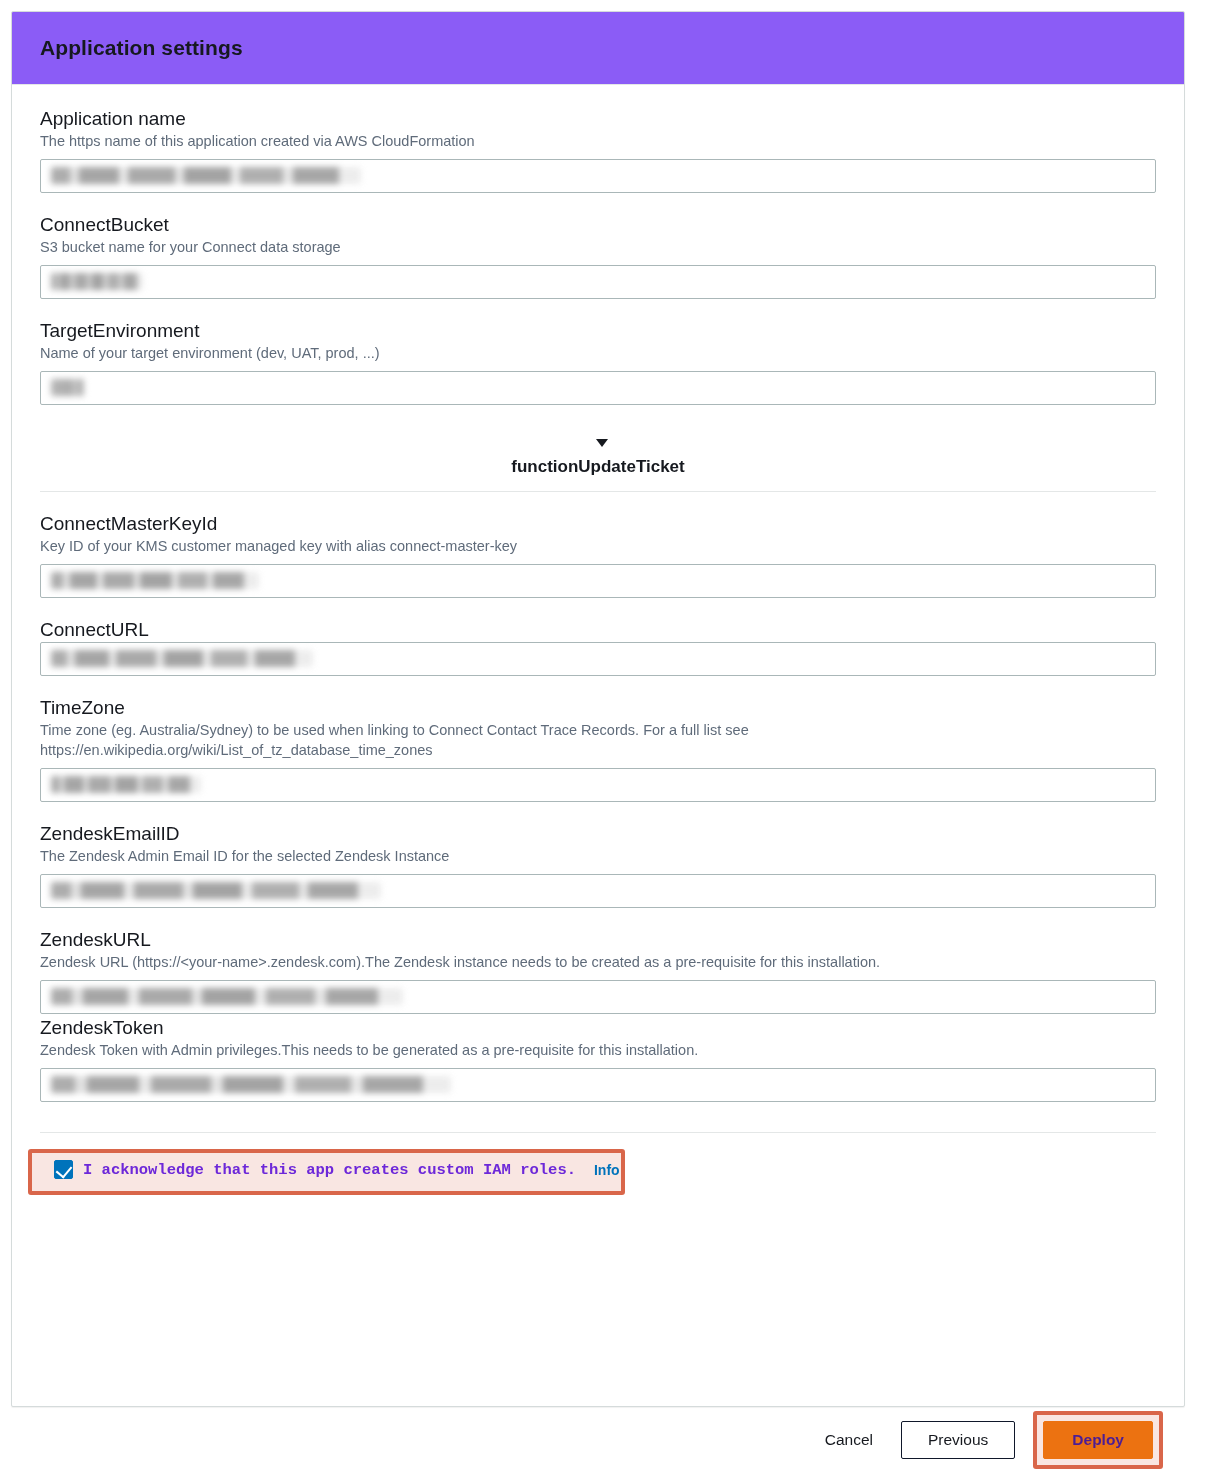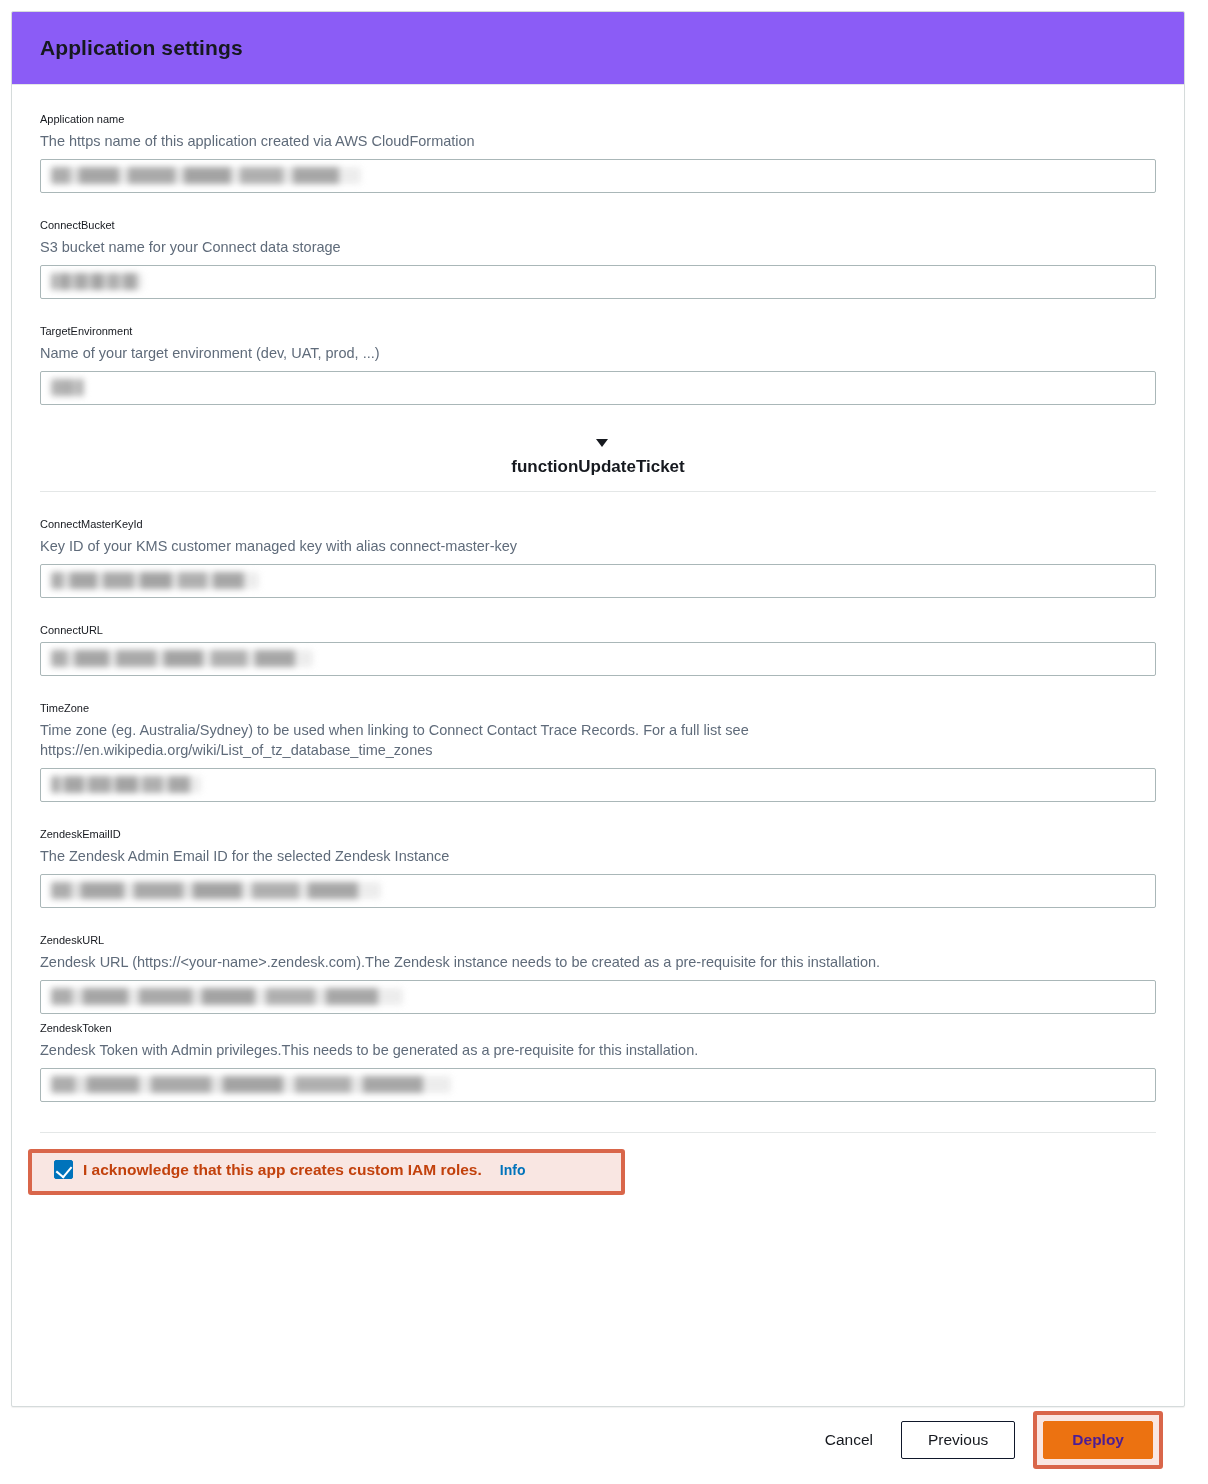--- a/index.html
+++ b/index.html
@@ -43,21 +43,21 @@
     color: #16191f;
     letter-spacing: 0.1px;
   }
 
   .panel-body {
     padding: 24px 28px 0 28px;
   }
 
   .field { margin-bottom: 22px; }
   .field-label {
-    font-size: 11px;
+    font-size: 19px;
     color: #16191f;
     margin-bottom: 2px;
     line-height: 20px;
   }
   .field-desc {
     font-size: 14.5px;
     color: #5f6b7a;
     line-height: 20px;
     margin-bottom: 8px;
     max-width: 1010px;
@@ -154,22 +154,23 @@
     left: 4px;
     top: 2px;
     width: 8px;
     height: 12px;
     border-right: 2.6px solid #ffffff;
     border-bottom: 2.6px solid #ffffff;
     transform: rotate(40deg);
   }
   .ack-text {
     font-size: 15.5px;
-    color: #c2410c;
-    font-weight: bold;
+    color: #6d28d9;
+    font-weight: bold;
+    font-family: Liberation Mono, monospace;
   }
   .info-link {
     font-size: 14px;
     color: #0073bb;
     font-weight: bold;
     margin-left: 8px;
     text-decoration: none;
     cursor: pointer;
   }
 

